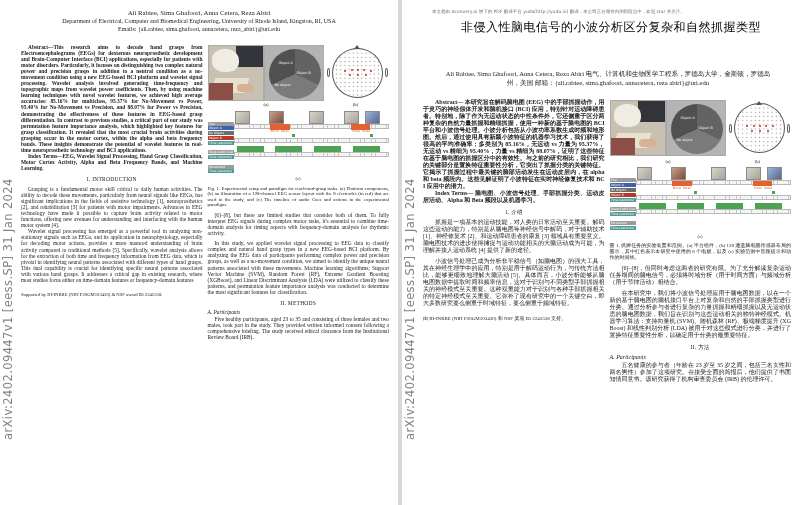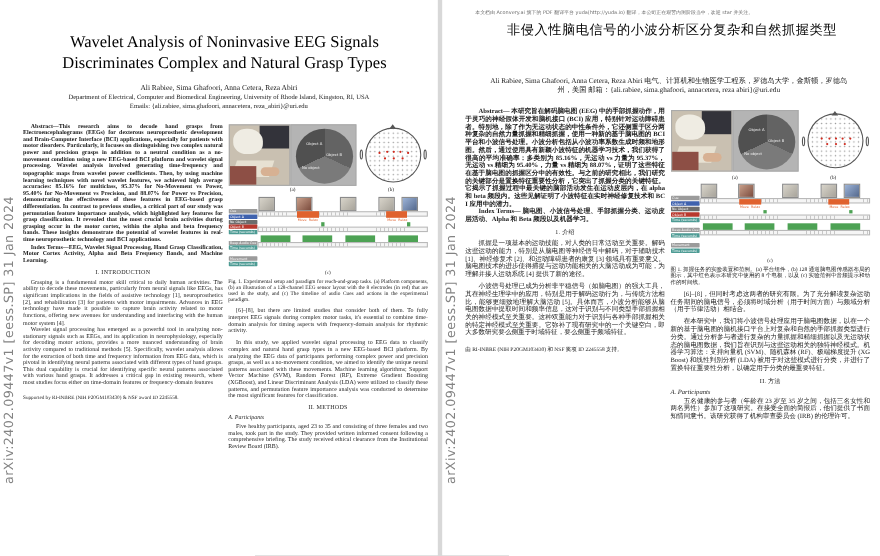--- a/index.html
+++ b/index.html
@@ -89,24 +89,20 @@
   .caption-zh{font-size:5px;line-height:6px;word-break:break-all}
 </style>
 </head>
 <body>
 
 <div class="spread">
 
   <div class="page">
     <div class="watermark">arXiv:2402.09447v1  [eess.SP]  31 Jan 2024</div>
 
-    <div class="title">
-      <div>Wavelet Analysis of Noninvasive EEG Signals</div>
-      <div>Discriminates Complex and Natural Grasp Types</div>
-    </div>
     <div class="authors">Ali Rabiee, Sima Ghafoori, Anna Cetera, Reza Abiri</div>
     <div class="affil">Department of Electrical, Computer and Biomedical Engineering, University of Rhode Island, Kingston, RI, USA</div>
     <div class="emails">Emails: {ali.rabiee, sima.ghafoori, annacetera, reza_abiri}@uri.edu</div>
 
     <div class="cols">
 
       <div class="col">
         <p class="abstract">Abstract—This research aims to decode hand grasps from Electroencephalograms (EEGs) for dexterous neuroprosthetic development and Brain-Computer Interface (BCI) applications, especially for patients with motor disorders. Particularly, it focuses on distinguishing two complex natural power and precision grasps in addition to a neutral condition as a no-movement condition using a new EEG-based BCI platform and wavelet signal processing. Wavelet analysis involved generating time-frequency and topographic maps from wavelet power coefficients. Then, by using machine learning techniques with novel wavelet features, we achieved high average accuracies: 85.16% for multiclass, 95.37% for No-Movement vs Power, 95.40% for No-Movement vs Precision, and 88.07% for Power vs Precision, demonstrating the effectiveness of these features in EEG-based grasp differentiation. In contrast to previous studies, a critical part of our study was permutation feature importance analysis, which highlighted key features for grasp classification. It revealed that the most crucial brain activities during grasping occur in the motor cortex, within the alpha and beta frequency bands. These insights demonstrate the potential of wavelet features in real-time neuroprosthetic technology and BCI applications.</p>
         <p class="index-terms">Index Terms—EEG, Wavelet Signal Processing, Hand Grasp Classification, Motor Cortex Activity, Alpha and Beta Frequency Bands, and Machine Learning.</p>
         <div class="sec-head">I. INTRODUCTION</div>

